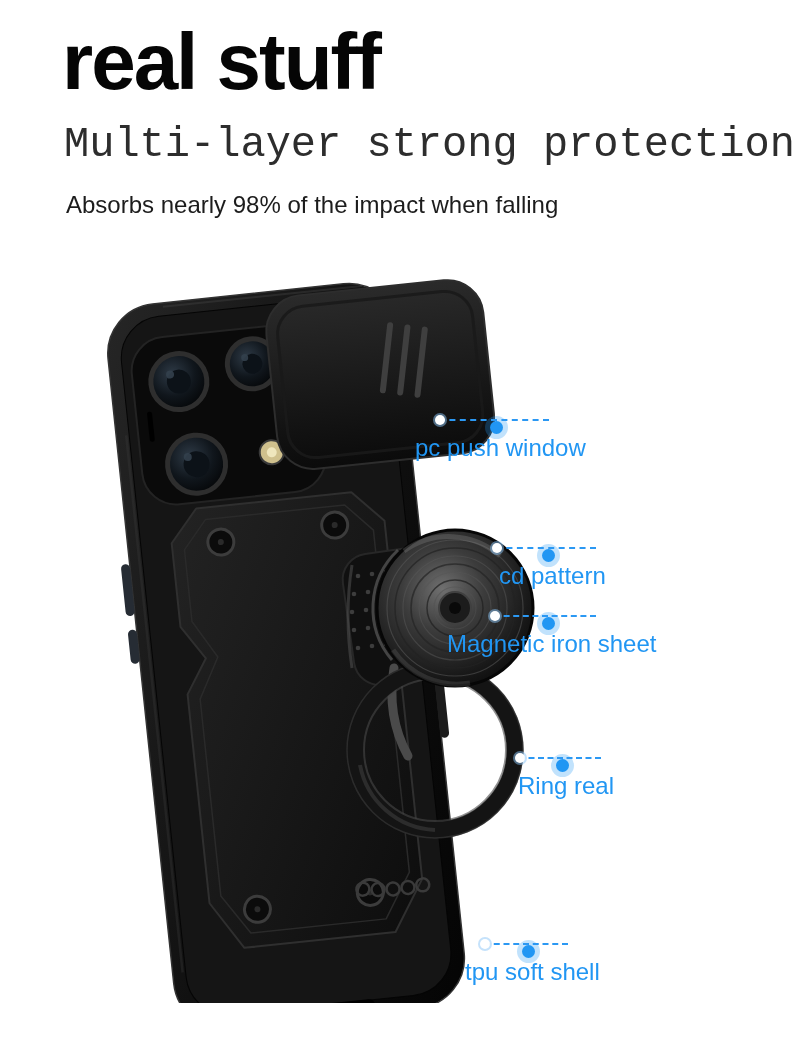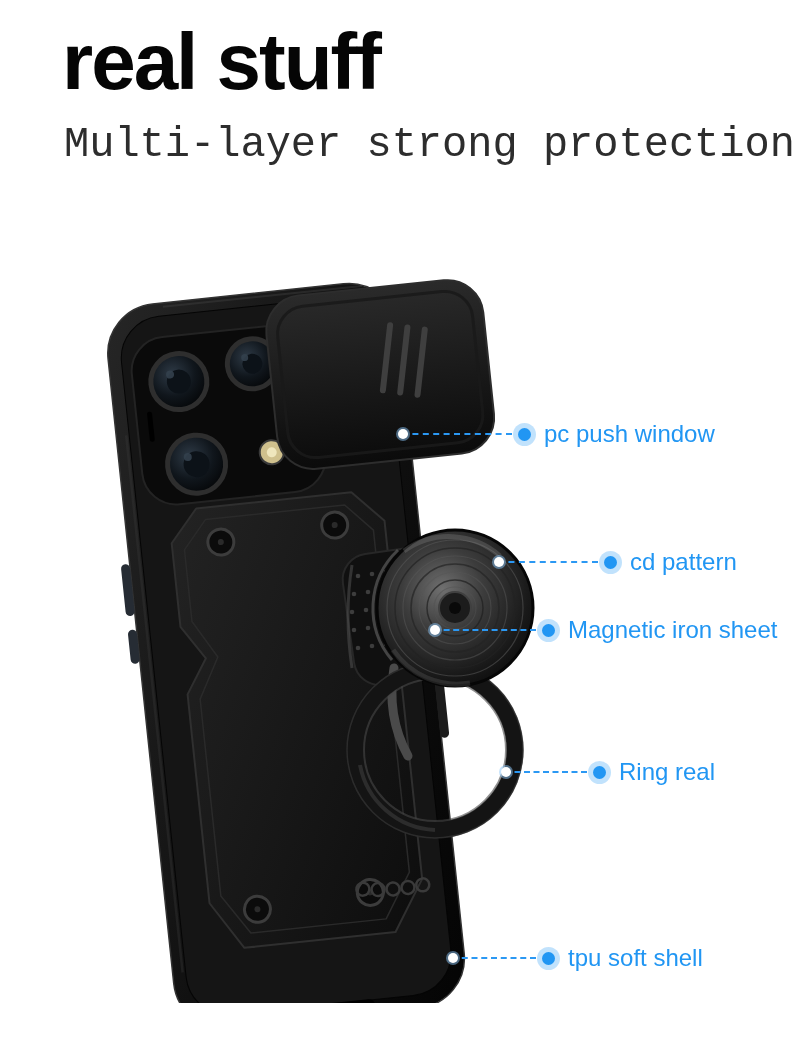--- a/index.html
+++ b/index.html
@@ -18,45 +18,46 @@
     position:absolute; left:64px; top:122px;
     font-size:42px; font-weight:500; color:#2d2d2d; margin:0; line-height:1.1;font-family:Liberation Mono, monospace;
   }
   .desc {
     position:absolute; left:66px; top:188px;
     font-size:24px; color:#1c1c1c; line-height:33px;
   }
   
   .art { position:absolute; left:0; top:0; width:800px; height:1049px; z-index:1; }
   
-  .callout { position:absolute; display:flex; align-items:center; height:30px; z-index:3; }
+  .callout { position:absolute; display:flex; align-items:center; height:30px; z-index:3;flex-direction:column; }
   .lead { position:relative; height:0; border-top:2px dashed #2b98f3; flex:none; }
   .anchor-dot {
     position:absolute; left:-4px; top:-6px; width:10px; height:10px; border-radius:50%;
     background:#ffffff; box-shadow:0 0 0 2px rgba(140,198,248,0.5);
   }
   .dot {
     width:13px; height:13px; border-radius:50%; background:#2196f3; flex:none;
     box-shadow:0 0 0 5px rgba(33,150,243,0.28); margin-left:6px;
   }
   .clabel { margin-left:13px; font-size:24px; color:#2196f3; white-space:nowrap; }
   .c1 { left:402px; top:419px; }  .c1 .lead { width:110px; }
-  .c2 { left:498px; top:547px; }  .c2 .lead { width:100px; }
+  .c2 { left:486px; top:547px; }  .c2 .lead { width:100px; }
   .c3 { left:434px; top:615px;justify-content:space-between; }  .c3 .lead { width:102px; }
   .c4 { left:505px; top:757px; }  .c4 .lead { width:82px;  }
   .c5 { left:452px; top:943px; }  .c5 .lead { width:84px;  }
 </style>
 </head>
 <body>
 
 <div class="page">
 
   <h1 class="title">real stuff</h1>
   <h2 class="subtitle">Multi-layer strong protection</h2>
   <div class="desc">
+    <div>Absorbs nearly 98% of the impact when falling</div>
   </div>
 
   <div class="art">
     <svg width="800" height="1049" viewBox="0 0 800 1049" xmlns="http://www.w3.org/2000/svg">
       <defs>
         <linearGradient id="bodyGrad" x1="0" y1="0" x2="1" y2="1">
           <stop offset="0" stop-color="#262626"></stop>
             <stop offset="0.5" stop-color="#111111"></stop>
             <stop offset="1" stop-color="#040404"></stop>
         </linearGradient>

